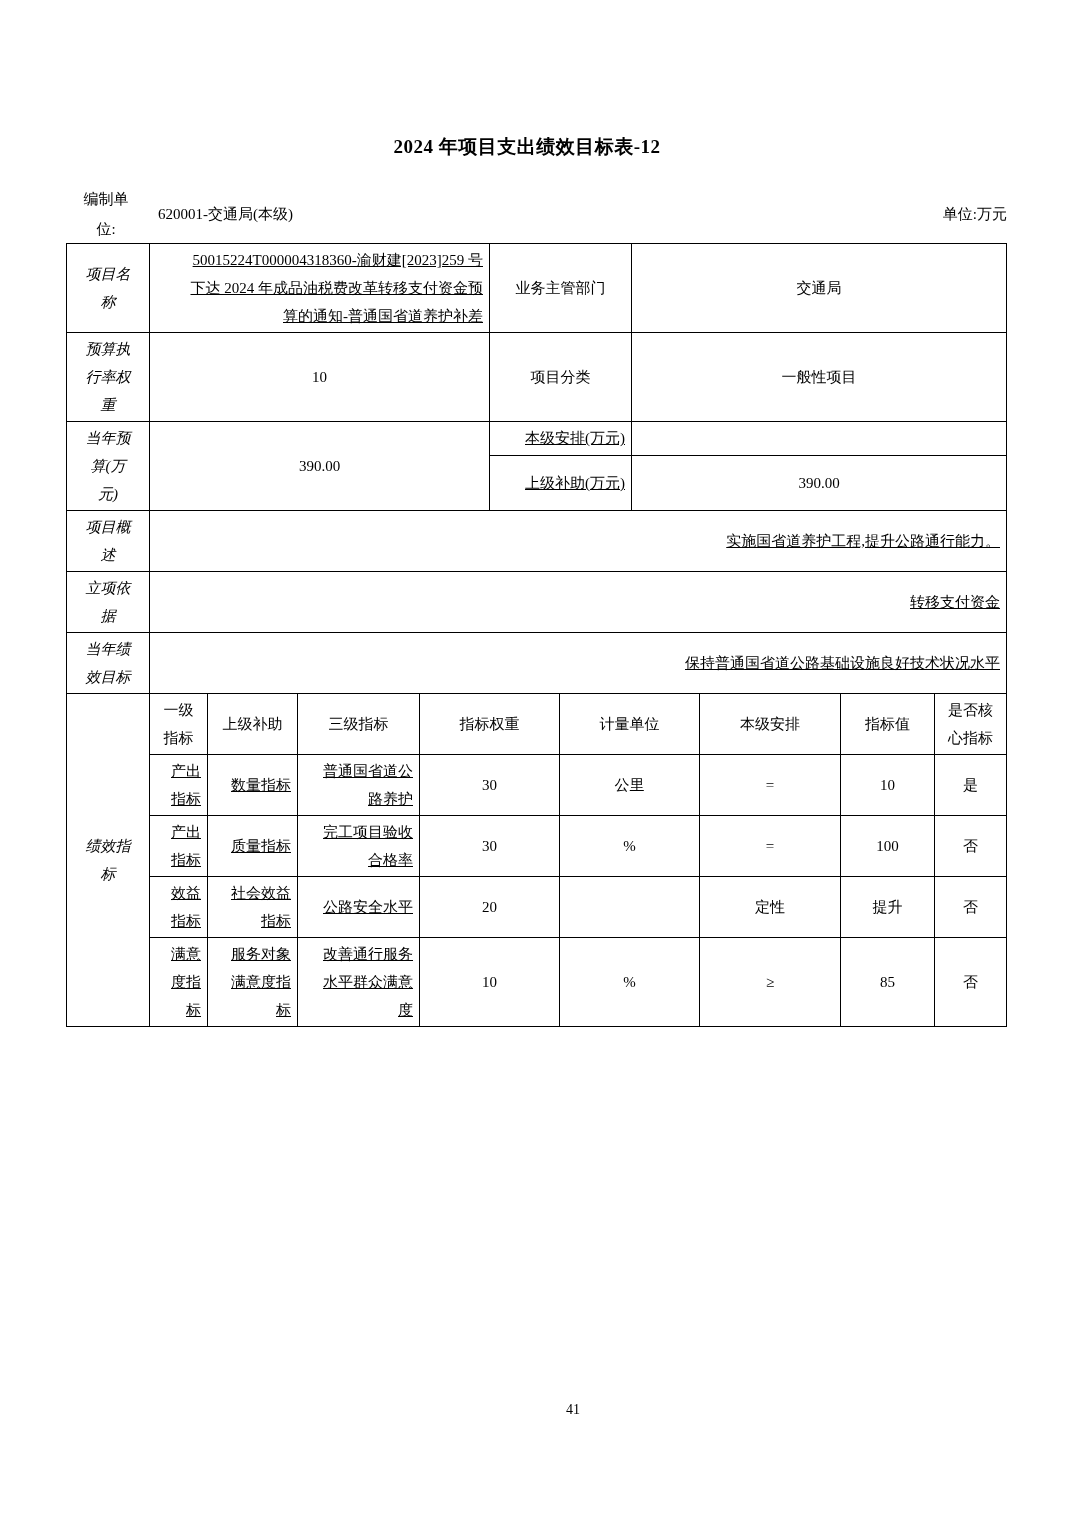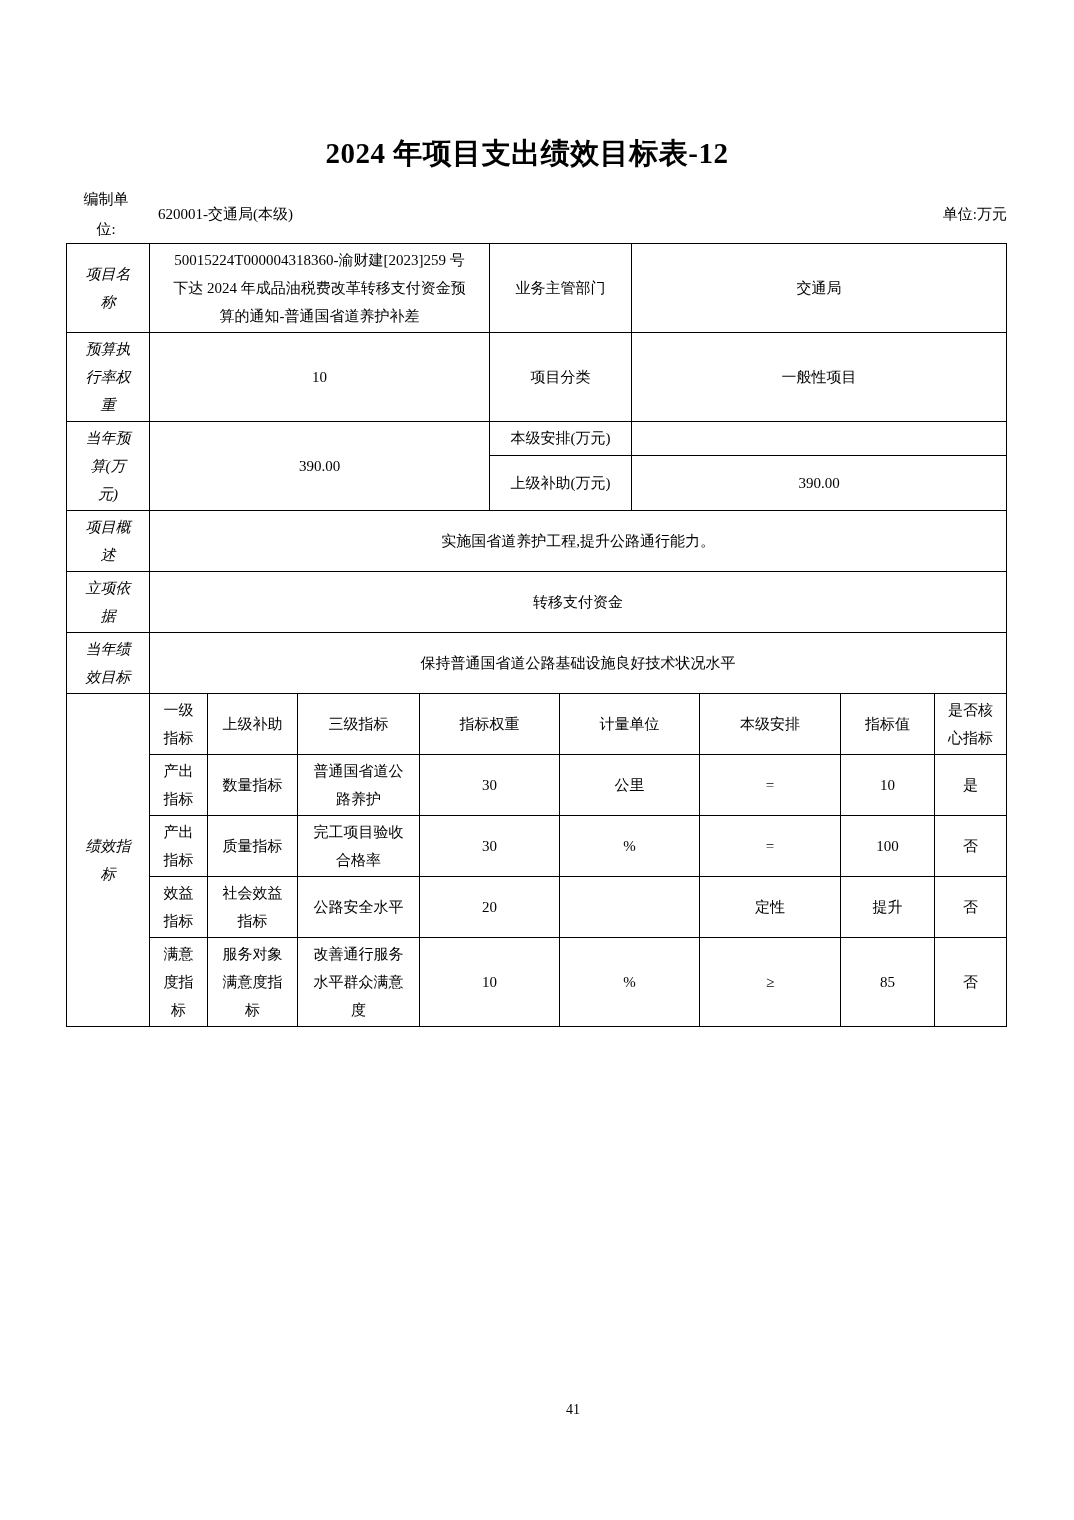--- a/index.html
+++ b/index.html
@@ -7,21 +7,21 @@
     width: 1074px; height: 1520px;
     background: #ffffff;
     color: #000000;
     font-family: "Liberation Serif", "DejaVu Serif", serif;
     font-size: 15px;
   }
   .page { position: relative; width: 1074px; height: 1520px; overflow: hidden; }
 
   .doc-title {
     position: absolute; left: 0; top: 134px; width: 1054px;
-    text-align: center; font-size: 29px; font-weight: bold;
+    text-align: center; font-size: 19px; font-weight: bold;
     letter-spacing: 0.5px; white-space: nowrap;
   }
 
   .meta-label {
     position: absolute; left: 74px; top: 184px; width: 64px;
     text-align: center; line-height: 30px; white-space: pre-line;
   }
   .meta-value {
     position: absolute; left: 158px; top: 199px; line-height: 30px;
   }
@@ -37,21 +37,21 @@
   table.main td {
     border: 1px solid #000;
     vertical-align: middle;
     line-height: 28px;
     padding: 2px 6px;
     white-space: pre-line;
     overflow: hidden;
   }
   td.lab { text-align: center; font-style: italic; }           
   td.cen { text-align: center; }           
-  td.lft { text-align: center; padding-left: 8px; }  
+  td.lft { text-align: right; padding-left: 8px; text-decoration: underline; }  
 
   .page-number {
     position: absolute; left: 0; top: 1402px; width: 1074px;
     text-align: center; font-size: 14px; padding-left: 36px;
   }
 </style>
 </head>
 <body>
 
 <div class="page">

